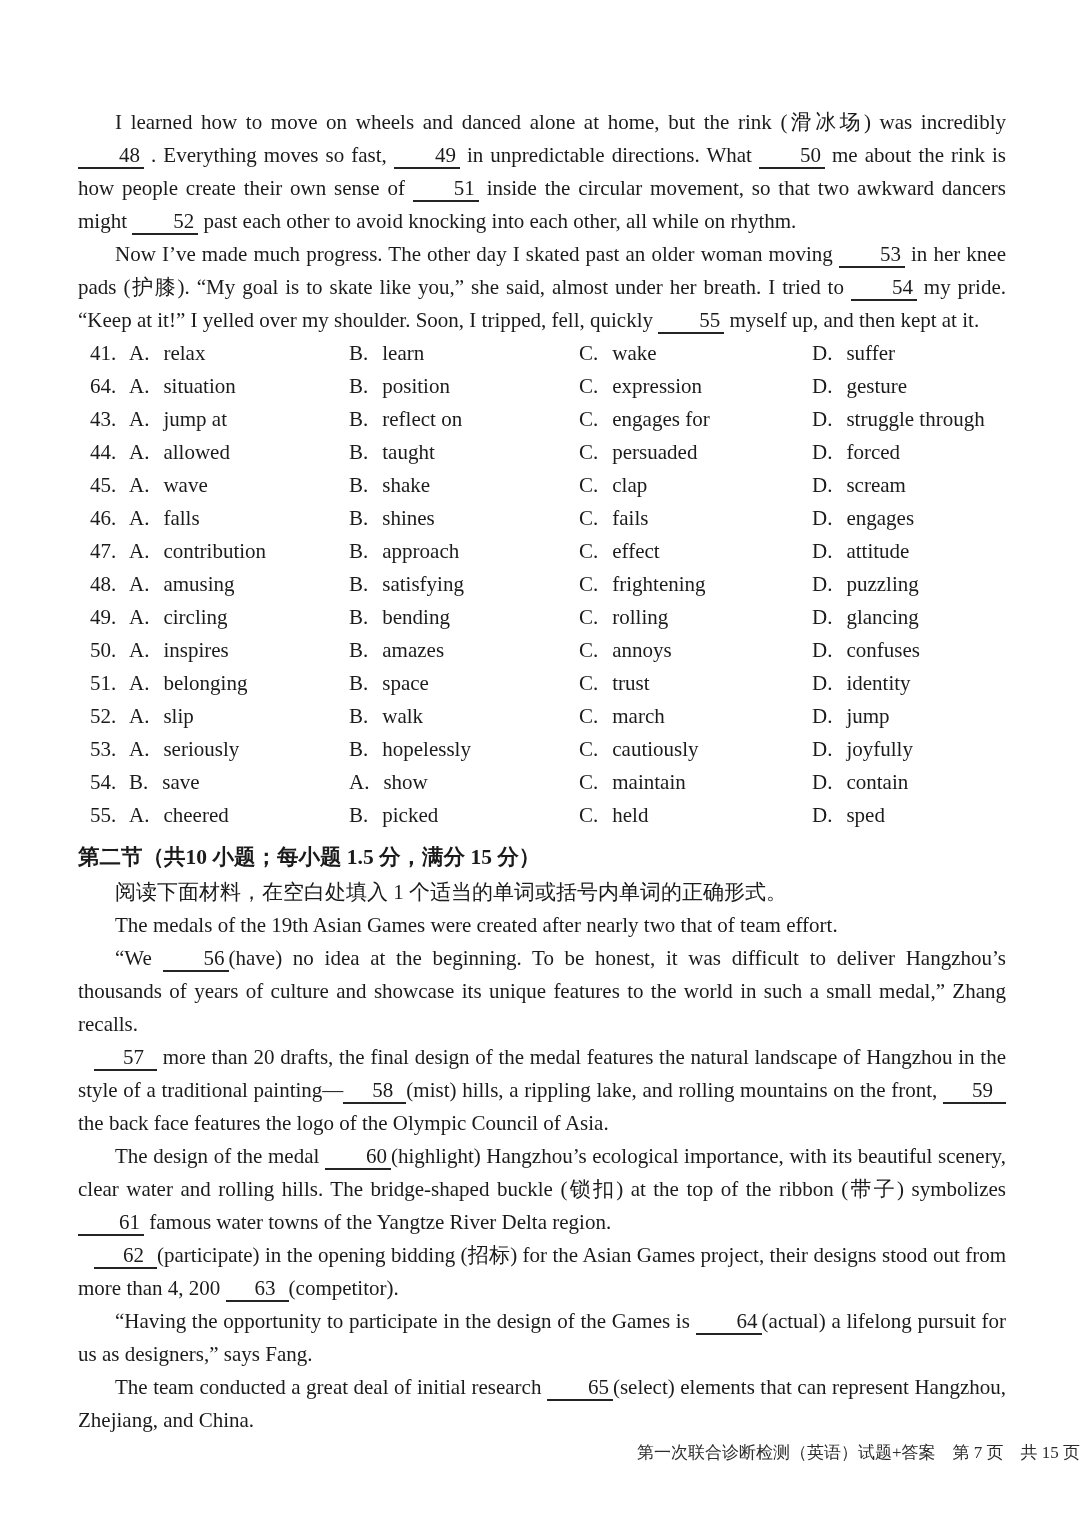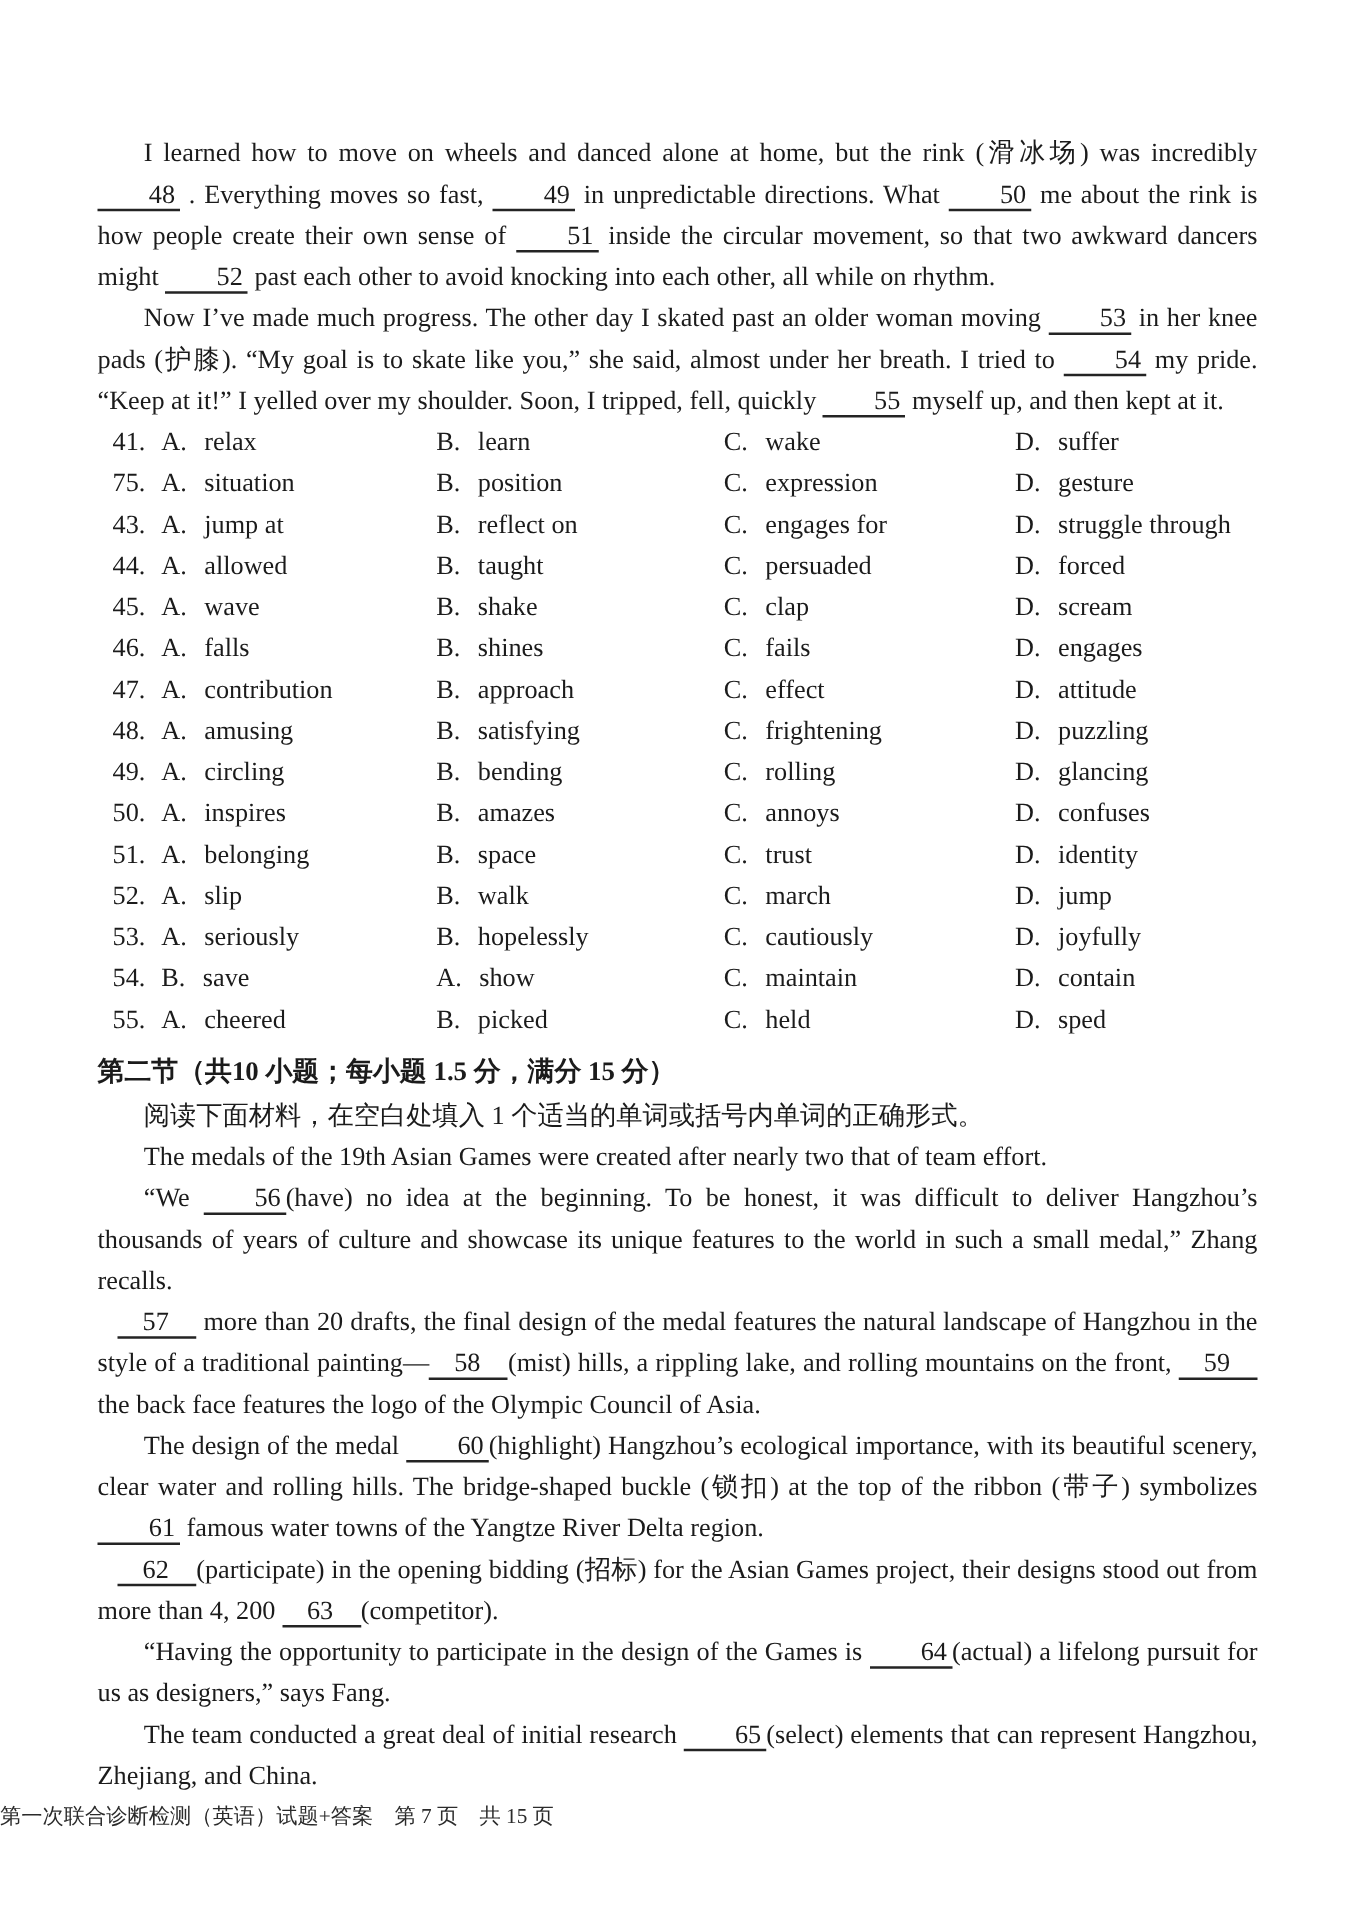--- a/index.html
+++ b/index.html
@@ -17,21 +17,21 @@
     line-height: 33px;
   }
   .para { margin: 0; text-align: justify; }
   .indent { text-indent: 37px; }
   .indent-sm { text-indent: 16px; }
   .blank {
     display: inline-block;
     min-width: 55px;
     padding: 0 4px;
     border-bottom: 2px solid #242424;
-    text-align: left;
+    text-align: center;
     line-height: 24px;
   }
   .q-list { margin: 0; }
   .q-row {
     display: grid;
     grid-template-columns: 39px 220px 230px 233px auto;
     height: 33px;
     align-items: baseline;
     white-space: nowrap;
     margin-left: 12px;
@@ -42,21 +42,21 @@
     font-size: 21.5px;
     font-weight: bold;
     line-height: 37px;
     font-family: Liberation Serif, serif;
   }
   .footer {
     position: absolute;
     left: 0;
     right: 0;
     top: 1436px;
-    text-align: left;
+    text-align: right;
     font-size: 17px;
     color: #2b2b2b;
   }
 </style>
 </head>
 <body>
 
 <div class="page">
 
   <p class="para indent">I learned how to move on wheels and danced alone at home, but the rink (滑冰场) was incredibly <span class="blank">48</span> . Everything moves so fast, <span class="blank">49</span> in unpredictable directions. What <span class="blank">50</span> me about the rink is how people create their own sense of <span class="blank">51</span> inside the circular movement, so that two awkward dancers might <span class="blank">52</span> past each other to avoid knocking into each other, all while on rhythm.</p>
@@ -64,21 +64,21 @@
 
   <div class="q-list">
       <div class="q-row">
         <span class="q-num">41.</span>
         <span class="q-opt"><span class="q-letter">A.</span><span class="q-text">relax</span></span>
         <span class="q-opt"><span class="q-letter">B.</span><span class="q-text">learn</span></span>
         <span class="q-opt"><span class="q-letter">C.</span><span class="q-text">wake</span></span>
         <span class="q-opt"><span class="q-letter">D.</span><span class="q-text">suffer</span></span>
       </div>
       <div class="q-row">
-        <span class="q-num">75.</span>
+        <span class="q-num">64.</span>
         <span class="q-opt"><span class="q-letter">A.</span><span class="q-text">situation</span></span>
         <span class="q-opt"><span class="q-letter">B.</span><span class="q-text">position</span></span>
         <span class="q-opt"><span class="q-letter">C.</span><span class="q-text">expression</span></span>
         <span class="q-opt"><span class="q-letter">D.</span><span class="q-text">gesture</span></span>
       </div>
       <div class="q-row">
         <span class="q-num">43.</span>
         <span class="q-opt"><span class="q-letter">A.</span><span class="q-text">jump at</span></span>
         <span class="q-opt"><span class="q-letter">B.</span><span class="q-text">reflect on</span></span>
         <span class="q-opt"><span class="q-letter">C.</span><span class="q-text">engages for</span></span>

